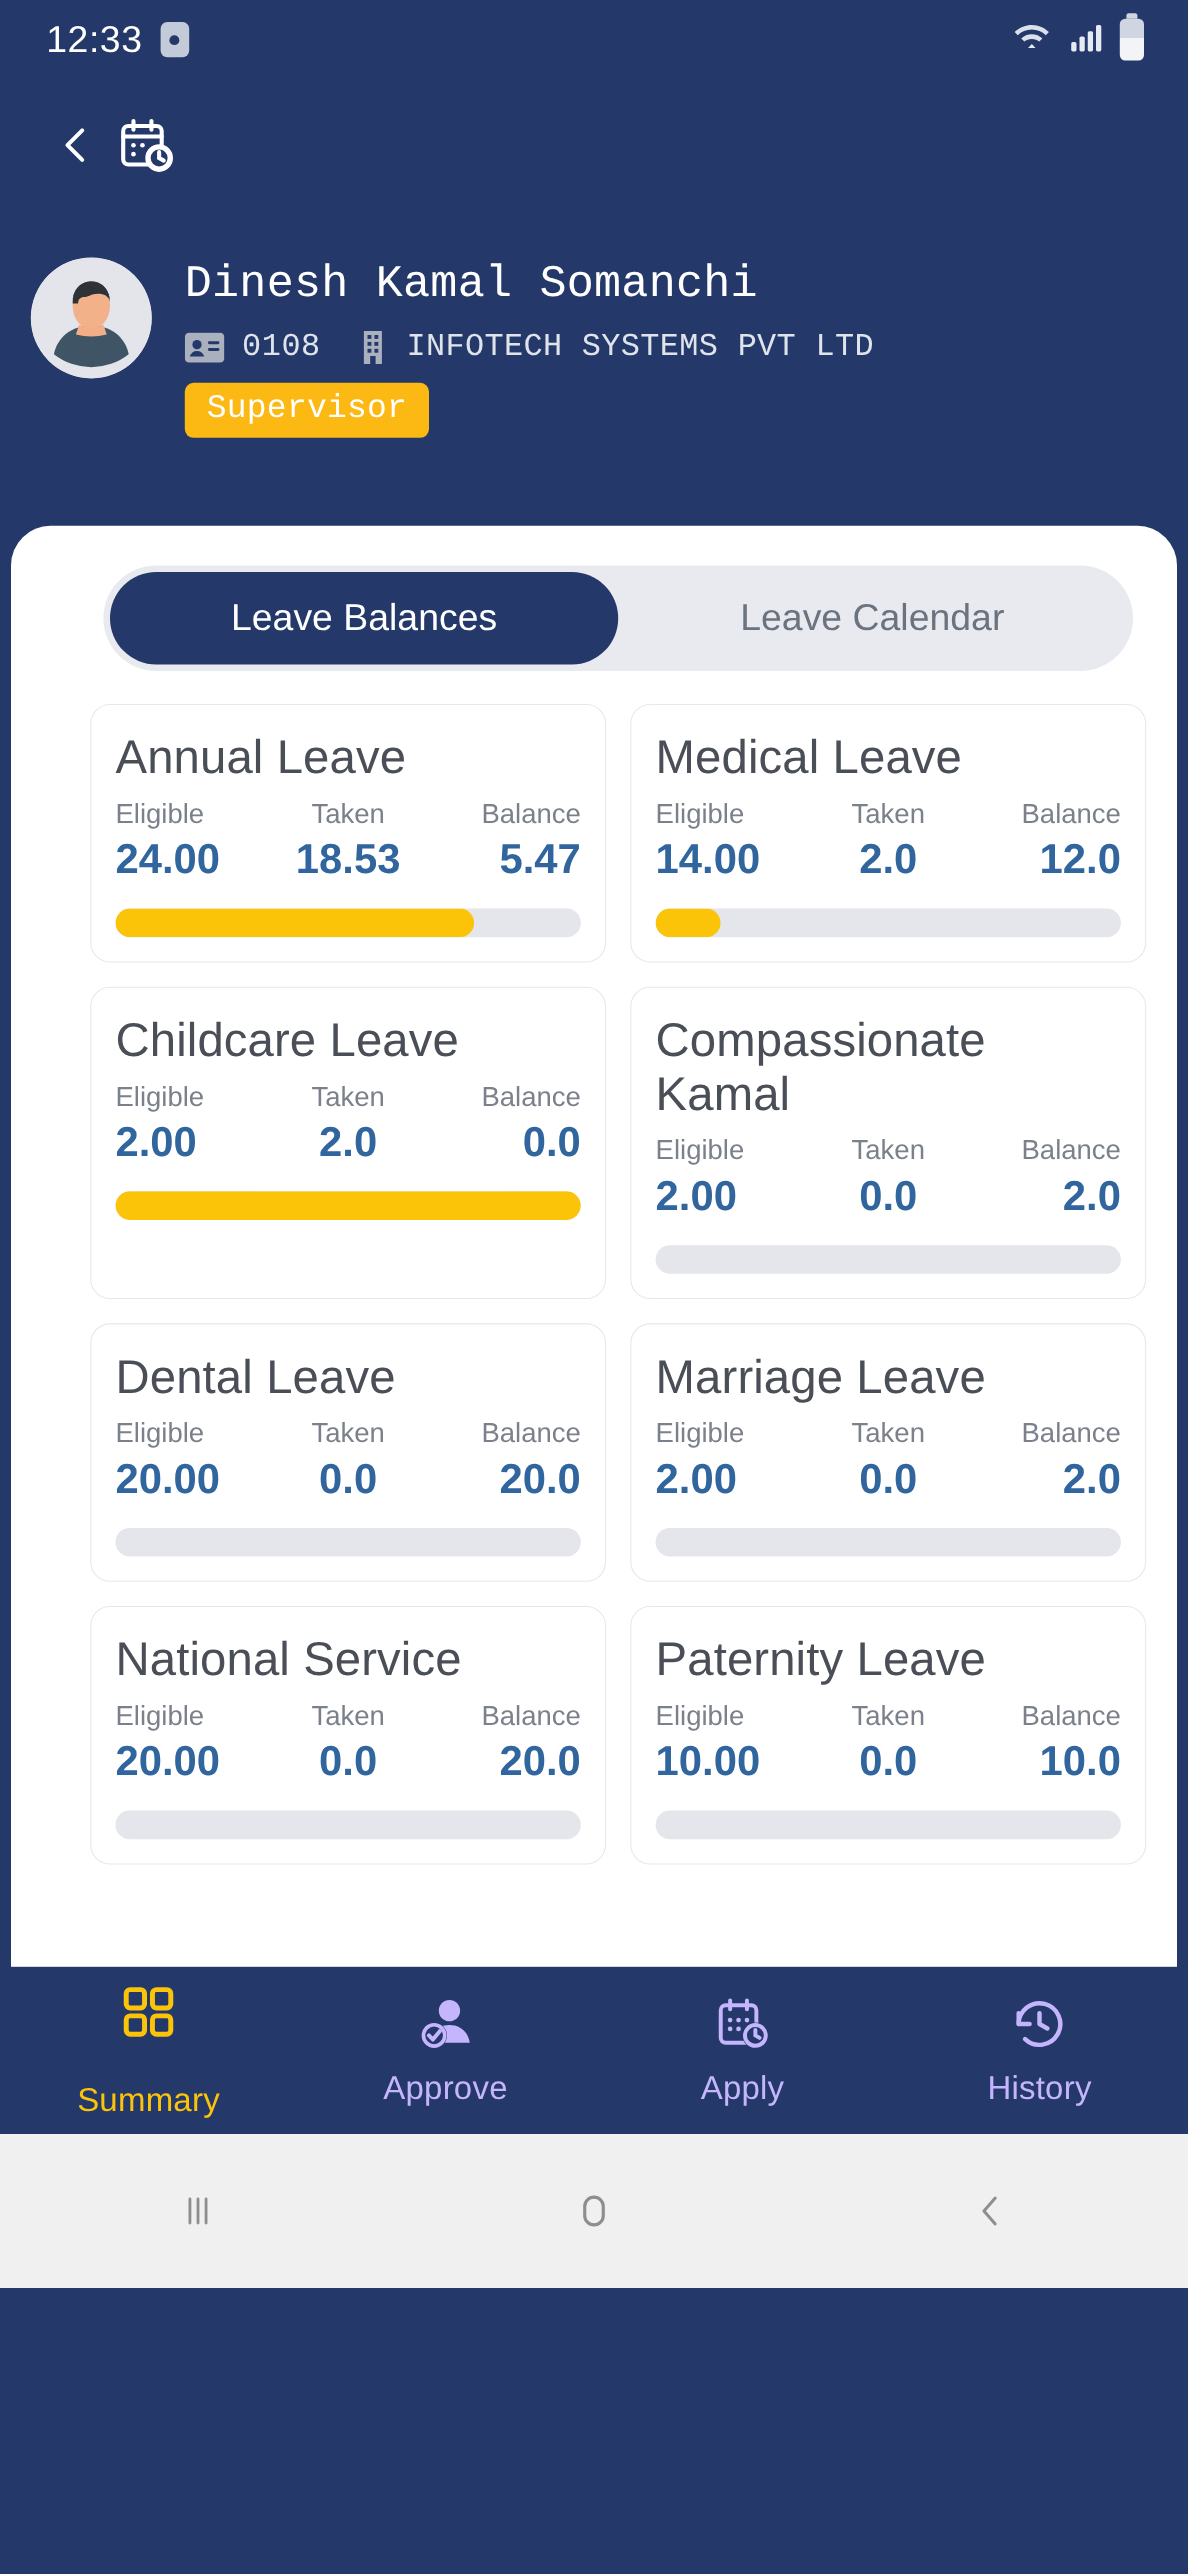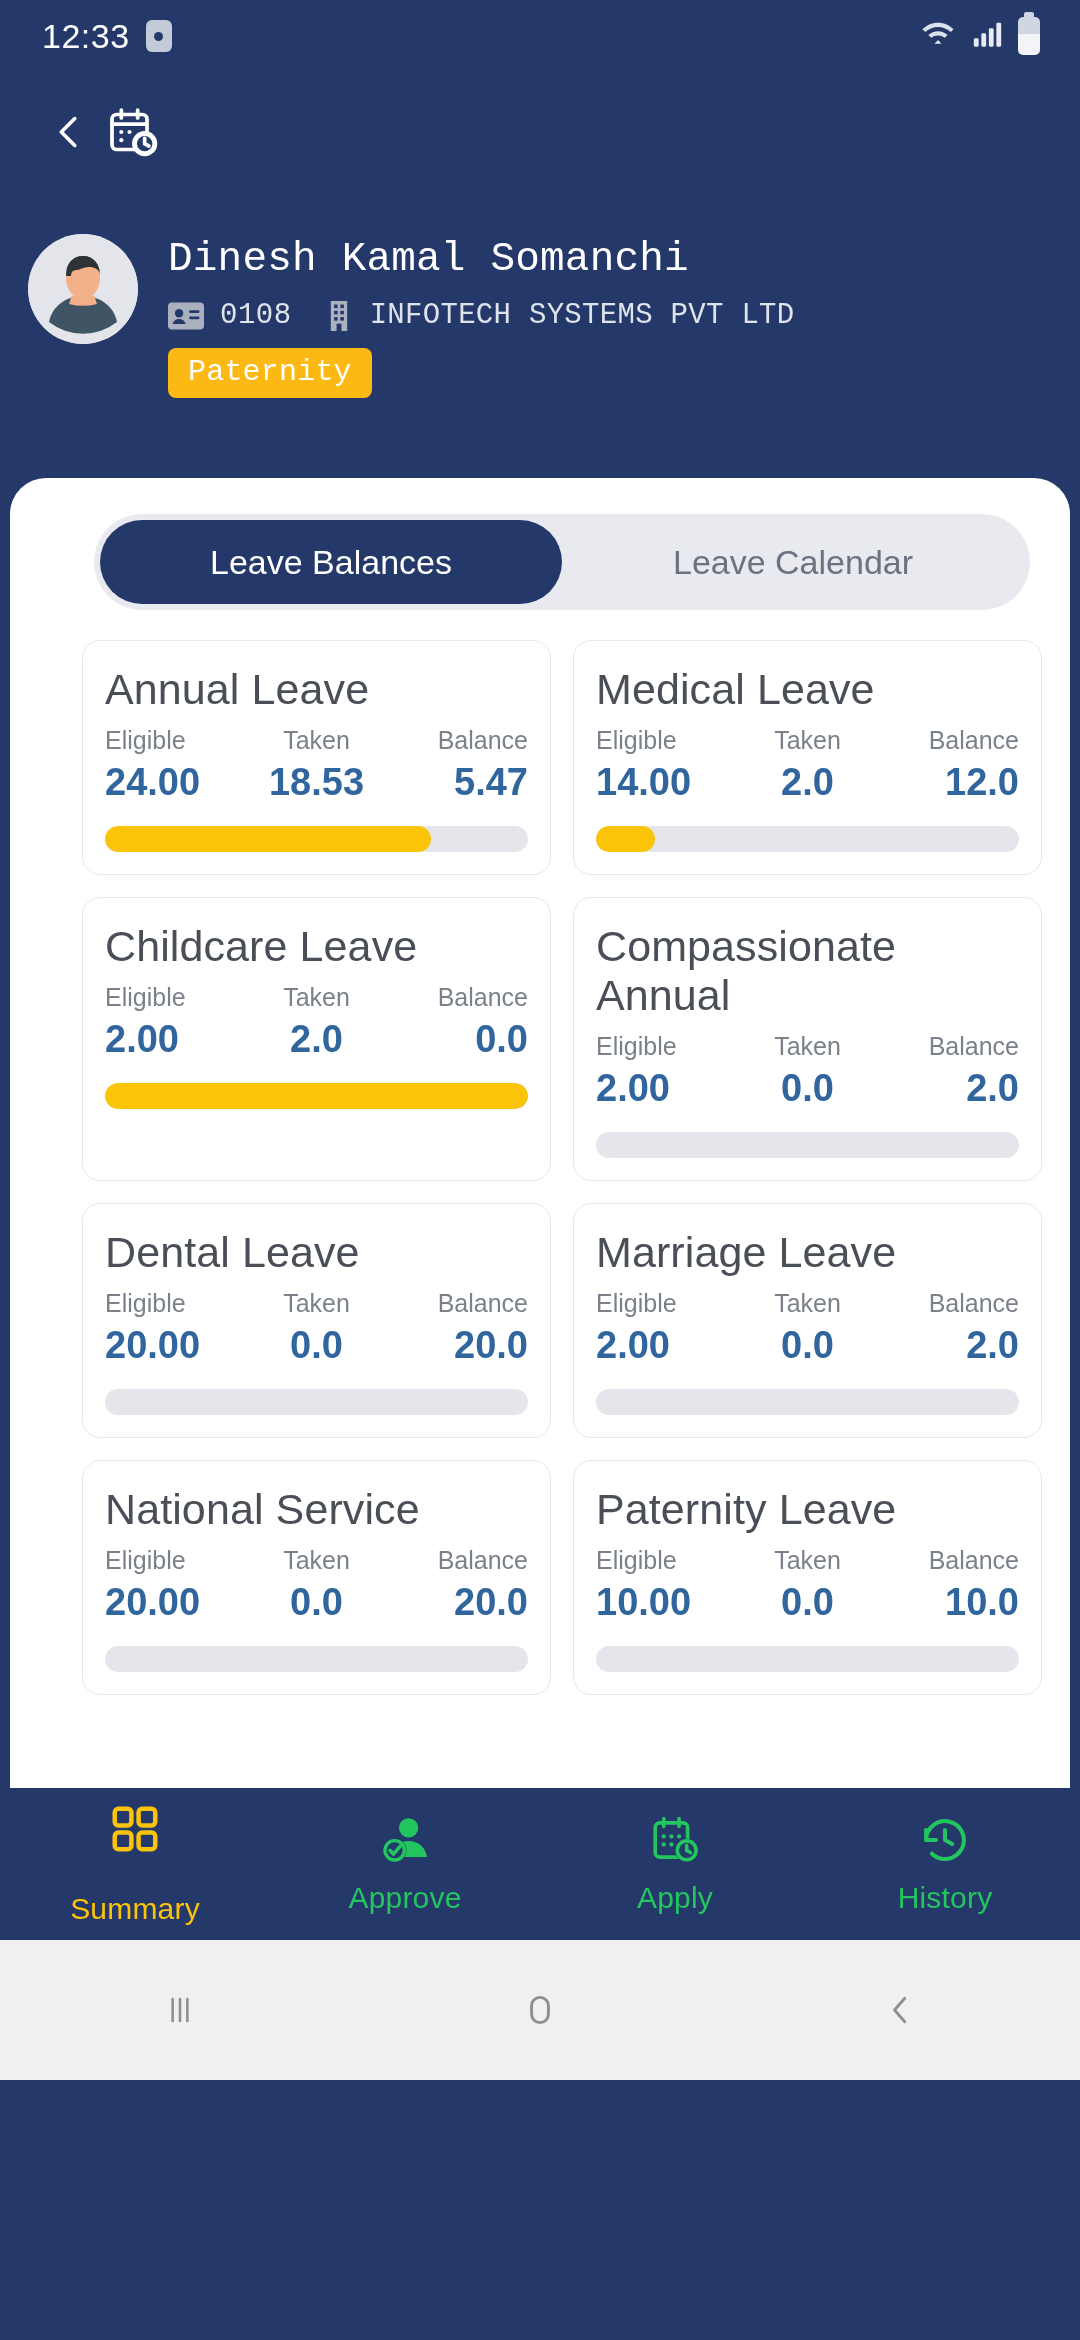--- a/index.html
+++ b/index.html
@@ -100,21 +100,21 @@
   .bar { margin-top:22px; height:26px; border-radius:14px; background:#e4e6eb; overflow:hidden; }
   .bar > i { display:block; height:100%; border-radius:14px; background:#fcc409; }
 
   
   .bottomnav {
     position:absolute; left:0; right:0; bottom:140px; height:152px;
     background:#24386a; display:flex; align-items:center;
   }
   .nav-item {
     flex:1; display:flex; flex-direction:column; align-items:center;
-    justify-content:center; gap:10px; cursor:pointer; color:#22c55e;
+    justify-content:center; gap:10px; cursor:pointer; color:#c4b5fd;
   }
   .nav-item.active { color:#fcc409;gap:32px; }
   .nav-label { font-size:30px; letter-spacing:.2px; }
 
   
   .sysbar {
     position:absolute; left:0; right:0; bottom:0; height:140px;
     background:#f0f0f0; display:flex; align-items:center;
   }
   .sys-btn { flex:1; display:flex; align-items:center; justify-content:center; cursor:pointer; }
@@ -204,21 +204,21 @@
             <rect x="10" y="2.6" width="2.6" height="2.6" fill="#24386a"></rect>
             <rect x="5.4" y="7.2" width="2.6" height="2.6" fill="#24386a"></rect>
             <rect x="10" y="7.2" width="2.6" height="2.6" fill="#24386a"></rect>
             <rect x="5.4" y="11.8" width="2.6" height="2.6" fill="#24386a"></rect>
             <rect x="10" y="11.8" width="2.6" height="2.6" fill="#24386a"></rect>
             <rect x="7.2" y="16.6" width="3.6" height="5.4" fill="#24386a"></rect>
           </svg>
         </span>
         <span class="p-company">INFOTECH SYSTEMS PVT LTD</span>
       </div>
-      <span class="badge">Paternity</span>
+      <span class="badge">Supervisor</span>
     </div>
   </div>
 
   <div class="sheet">
 
     <div class="tabs">
       <div class="tab active">Leave Balances</div>
       <div class="tab">Leave Calendar</div>
     </div>
 
@@ -265,21 +265,21 @@
           <div class="c-vals">
             <span>2.00</span>
             <span>2.0</span>
             <span>0.0</span>
           </div>
           <div class="bar">
             <i style="width:100%"></i>
           </div>
         </div>
         <div class="card">
-          <div class="c-title">Compassionate Annual</div>
+          <div class="c-title">Compassionate Kamal</div>
           <div class="c-heads">
             <span>Eligible</span>
             <span>Taken</span>
             <span>Balance</span>
           </div>
           <div class="c-vals">
             <span>2.00</span>
             <span>0.0</span>
             <span>2.0</span>
           </div>

